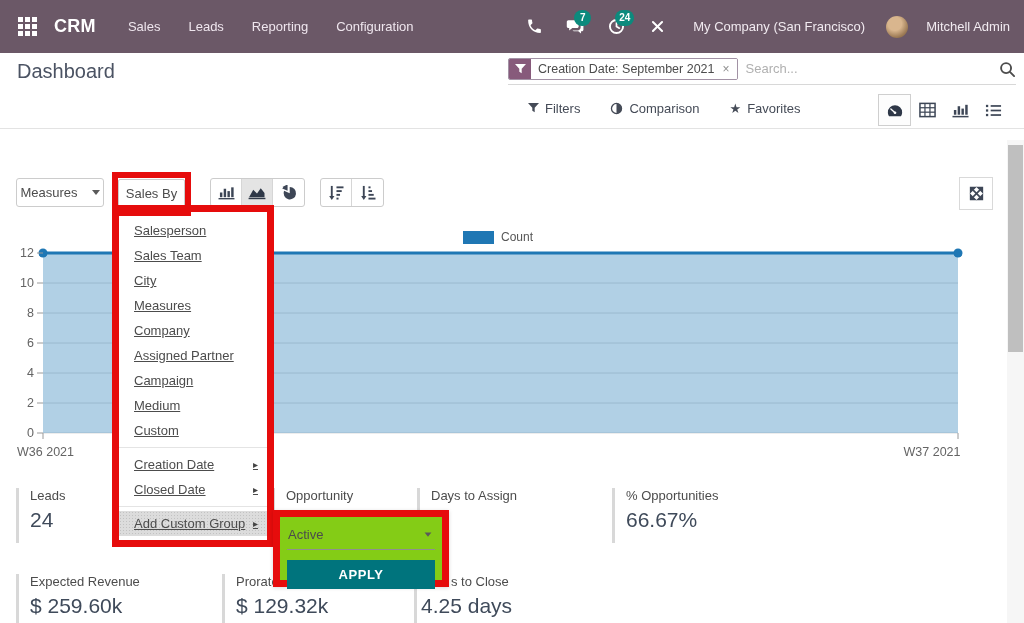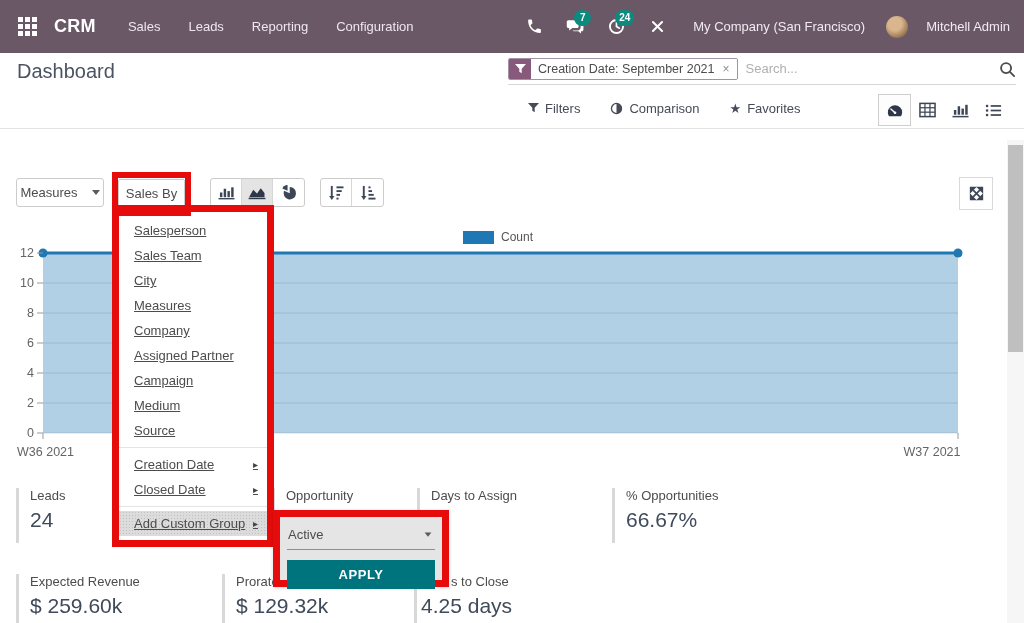--- a/index.html
+++ b/index.html
@@ -74,21 +74,21 @@
               background:#fff; border:7px solid #e60c0c; padding:6px 0; }
   .menu-item { height:25px; display:flex; align-items:center; font-size:13px; color:#4c4c4c;
                padding:0 9px 0 15px; cursor:pointer;text-decoration:underline; }
   .menu-item .mi-label { flex:1; }
   .mi-arrow { font-size:10px; color:#444; }
   .menu-item.highlighted { background:#dcdcdc;
       background-image:radial-gradient(#c2c2c2 .8px, transparent .9px); background-size:3px 3px; }
   .menu-divider { border-top:1px solid #e4e4e4; margin:4px 0; }
 
   .custom-panel { position:absolute; left:273px; top:510px; width:176px; height:77px; z-index:36;
-                  background:#e5e5e5; border:7px solid #e60c0c; padding:8px 7px 8px 7px; box-shadow:0 1px 4px rgba(0,0,0,.15); }
+                  background:#84cc16; border:7px solid #e60c0c; padding:8px 7px 8px 7px; box-shadow:0 1px 4px rgba(0,0,0,.15); }
   .cp-select { display:flex; align-items:center; justify-content:space-between; font-size:13px; color:#4c4c4c;
                border-bottom:1px solid #8f8f8f; padding:2px 3px 7px 1px; cursor:pointer; }
   .apply-btn { margin-top:10px; width:100%; height:29px; background:#00747d; color:#fff; border:none;
                font-size:13px; font-weight:bold; letter-spacing:.6px; cursor:pointer; font-family:"Liberation Sans",sans-serif; }
 
   
   .scrollbar { position:absolute; left:1007px; top:140px; width:17px; height:483px; background:#f6f6f6; }
   .scroll-thumb { position:absolute; left:1px; right:1px; top:5px; height:207px; background:#bfbfbf; cursor:grab; }
 </style>
 </head>
@@ -408,21 +408,21 @@
       <div class="menu-item">
         <span class="mi-label">Assigned Partner</span>
       </div>
       <div class="menu-item">
         <span class="mi-label">Campaign</span>
       </div>
       <div class="menu-item">
         <span class="mi-label">Medium</span>
       </div>
       <div class="menu-item">
-        <span class="mi-label">Source</span>
+        <span class="mi-label">Custom</span>
       </div>
       <div class="menu-divider"></div>
       <div class="menu-item">
         <span class="mi-label">Creation Date</span>
         <span class="mi-arrow">▸</span>
       </div>
       <div class="menu-item">
         <span class="mi-label">Closed Date</span>
         <span class="mi-arrow">▸</span>
       </div>

